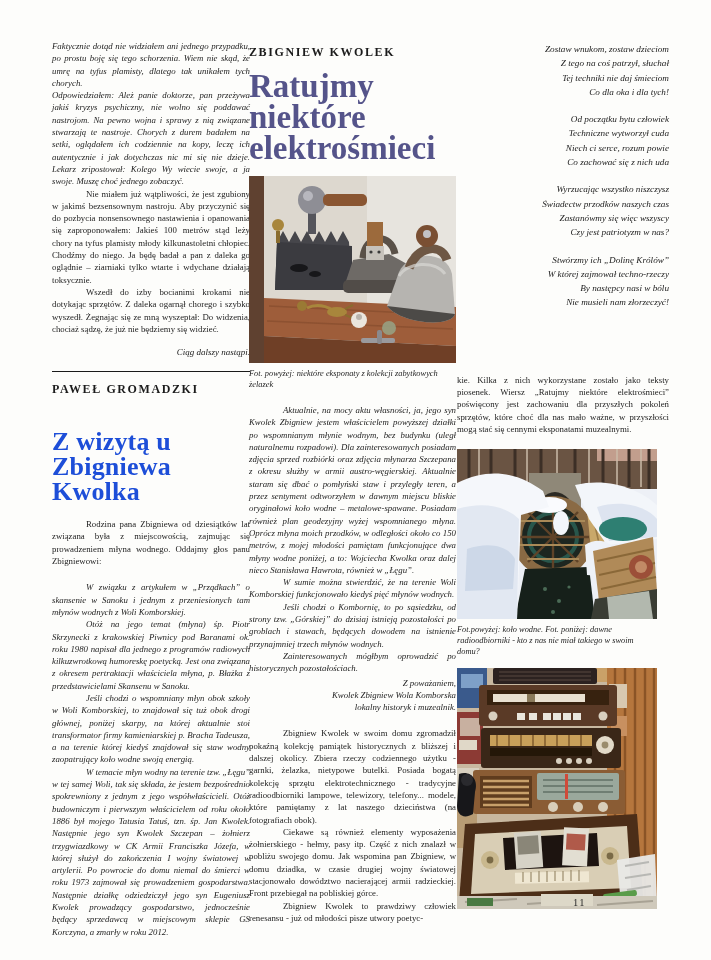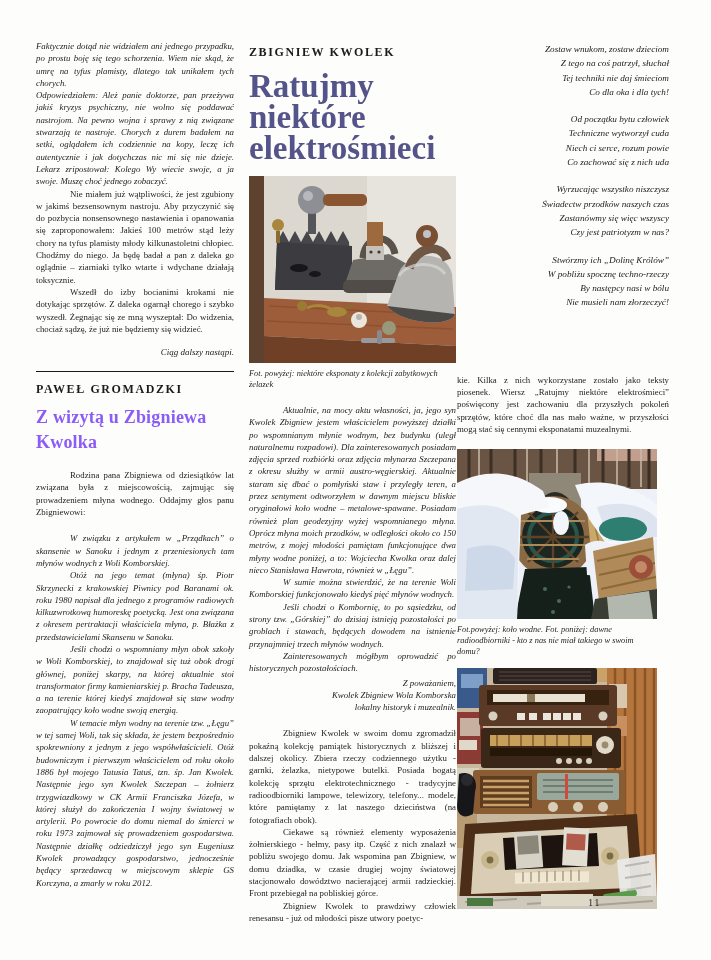--- a/index.html
+++ b/index.html
@@ -3,47 +3,47 @@
 <meta charset="utf-8">
 <style>
   html,body{margin:0;padding:0;}
   body{
     width:711px;height:960px;background:#fdfdfb;
     font-family:"Liberation Serif","DejaVu Serif",serif;
     color:#232323;overflow:hidden;
   }
   .page{position:relative;width:711px;height:960px;background:#fdfdfb;}
   .col{position:absolute;top:40px;}
-  #col-left{left:36px;width:198px;}
+  #col-left{left:52px;width:198px;}
   #col-mid{left:249px;width:207px;}
   #col-right{left:457px;width:212px;}
 
   p.body{font-size:8.8px;line-height:12.3px;text-align:justify;margin:0 0 0 0;text-indent:34px;}
   p.flush{text-indent:0;}
   .it{font-style:italic;}
   .note{font-size:9px;font-style:italic;text-align:right;margin-top:12px;}
 
   .rule{border:0;border-top:1.6px solid #1a1a1a;margin:14px 0 0 0;width:100%;}
   .kicker{font-size:12px;font-weight:bold;letter-spacing:1.6px;margin:10px 0 0 0;color:#1c1c1c;}
   .kicker.top{margin-top:5px;}
-  h1.left-title{font-size:18px;line-height:25px;font-weight:bold;color:#8b5cf6;margin:8px 0 14px 0;letter-spacing:.2px;}
+  h1.left-title{font-size:26px;line-height:25px;font-weight:bold;color:#1d4ed8;margin:32px 0 14px 0;letter-spacing:.2px;}
   h1.feature-title{font-size:33px;line-height:31px;font-weight:bold;margin:11px 0 12px 0;}
 
   .photo{display:block;width:100%;}
   .caption{font-size:8.4px;line-height:11px;font-style:italic;color:#1e1e1e;margin:5px 0 0 0;text-align:left;}
 
   .poem{padding-left:42px;margin-top:2px;}
   .stanza{margin-bottom:13px;}
   .poem-line{font-size:9.2px;line-height:14.3px;font-style:italic;white-space:nowrap;text-align:right;}
 
   .rc-text{margin-left:5px;}      .gap-md{height:14px;}
   .sig{margin-top:2px;}
   .sig div{font-size:8.8px;line-height:12.3px;font-style:italic;text-align:right;}
 
-  .pageno{position:absolute;left:588px;top:897px;font-size:10.5px;letter-spacing:1.5px;color:#2a2a2a;}
+  .pageno{position:absolute;left:573px;top:897px;font-size:10.5px;letter-spacing:1.5px;color:#2a2a2a;}
 </style>
 </head>
 <body>
 
 <div class="page">
 
   <div class="col" id="col-left">
     <div>
       <p class="body flush it">Faktycznie dotąd nie widziałem ani jednego przypadku, po prostu boję się tego schorzenia. Wiem nie skąd, że umrę na tyfus plamisty, dlatego tak unikałem tych chorych.</p>
       <p class="body flush it">Odpowiedziałem: Ależ panie doktorze, pan przeżywa jakiś kryzys psychiczny, nie wolno się poddawać nastrojom. Na pewno wojna i sprawy z nią związane stwarzają te nastroje. Chorych z durem badałem na setki, oglądałem ich codziennie na kopy, leczę ich autentycznie i jak dotychczas nic mi się nie dzieje. Lekarz zripostował: Kolego Wy wiecie swoje, a ja swoje. Muszę choć jednego zobaczyć.</p>
@@ -151,21 +151,21 @@
         <div class="poem-line">Co zachować się z nich uda</div>
       </div>
       <div class="stanza">
         <div class="poem-line">Wyrzucając wszystko niszczysz</div>
         <div class="poem-line">Świadectw przodków naszych czas</div>
         <div class="poem-line">Zastanówmy się więc wszyscy</div>
         <div class="poem-line">Czy jest patriotyzm w nas?</div>
       </div>
       <div class="stanza">
         <div class="poem-line">Stwórzmy ich „Dolinę Królów”</div>
-        <div class="poem-line">W pobliżu spocznę techno-rzeczy</div>
+        <div class="poem-line">W której zajmował techno-rzeczy</div>
         <div class="poem-line">By następcy nasi w bólu</div>
         <div class="poem-line">Nie musieli nam złorzeczyć!</div>
       </div>
     </div>
 
     <p class="body flush rc-text" style="margin-top:64px;">kie. Kilka z nich wykorzystane zostało jako teksty piosenek. Wiersz „Ratujmy niektóre elektrośmieci” poświęcony jest zachowaniu dla przyszłych pokoleń sprzętów, które choć dla nas mało ważne, w przyszłości mogą stać się cennymi eksponatami muzealnymi.</p>
 
     <svg class="photo" viewBox="0 0 200 170" height="170" style="margin-top:14px;width:200px;" role="img">
       <rect width="200" height="170" fill="#edf0f6"></rect>
       <g>

